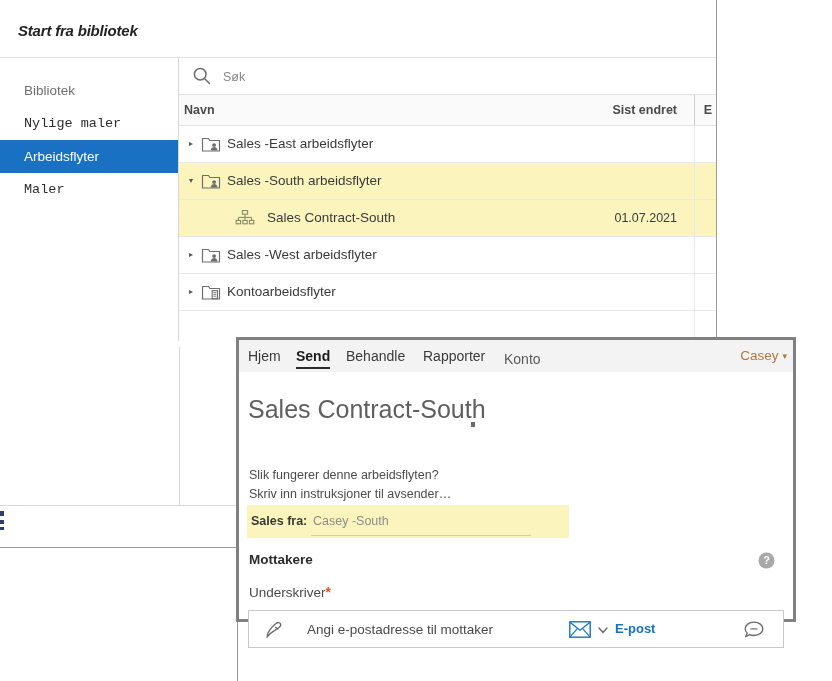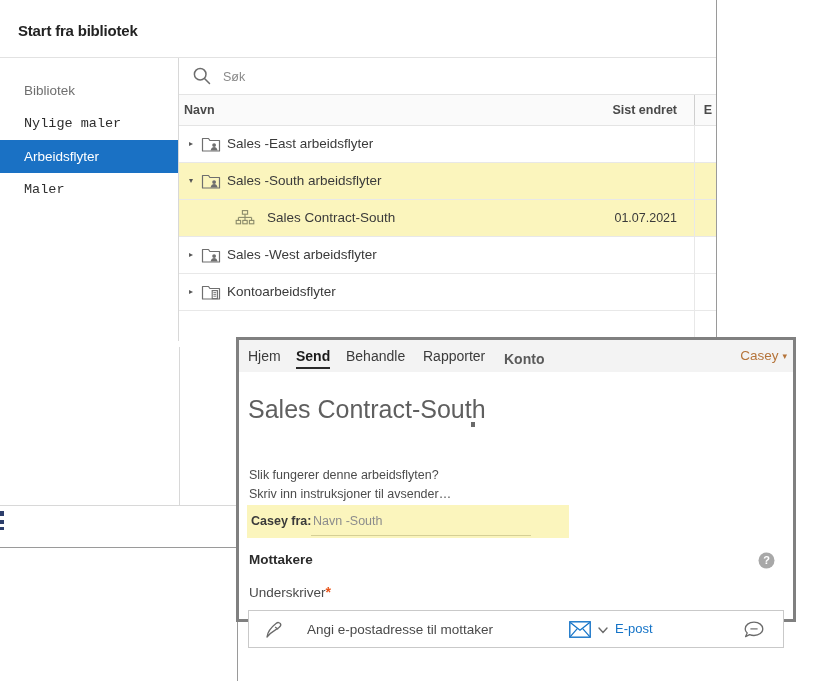--- a/index.html
+++ b/index.html
@@ -34,20 +34,21 @@
   }
 
   #library-titlebar {
     position: absolute;
     left: 0; top: 0;
     width: 100%;
     height: 58px;
     background: #ffffff;
     border-bottom: 1px solid #e2e2e2;
     box-sizing: border-box;
+    font-style: italic;
   }
   #library-title {
     position: absolute;
     left: 18px;
     top: 22px;
     font-size: 15px;
     font-weight: bold;
     color: #232323;
     letter-spacing: -0.2px;
   }
@@ -319,21 +320,21 @@
   }
   .tab.active::after {
     content: "";
     position: absolute;
     left: 0;
     right: 0;
     bottom: 3px;
     height: 2px;
     background: #2b2b2b;
   }
-  .tab.muted { color: #5a5a5a; line-height: 38px; font-weight: bold; }
+  .tab.muted { color: #5a5a5a; line-height: 38px; }
   #user-menu {
     position: absolute;
     right: 6px;
     top: 0;
     height: 32px;
     line-height: 32px;
     font-size: 13.5px;
     color: #b5743a;
     cursor: pointer;
     white-space: nowrap;
@@ -497,20 +498,21 @@
   }
   #method-label {
     position: absolute;
     left: 366px;
     top: 0;
     height: 36px;
     line-height: 36px;
     font-size: 13px;
     color: #1473c7;
     cursor: pointer;
+    font-weight: bold;
   }
   #comment-icon {
     position: absolute;
     right: 18px;
     top: 9px;
     width: 22px;
     height: 20px;
     cursor: pointer;
   }
 </style>
@@ -689,22 +691,22 @@
 
     <div id="send-body">
 
       <div id="doc-title">Sales Contract-South</div>
       <div id="doc-title-dot"></div>
 
       <div class="help-line" id="help-line-1">Slik fungerer denne arbeidsflyten?</div>
       <div class="help-line" id="help-line-2">Skriv inn instruksjoner til avsender…</div>
 
       <div id="sendfra-row">
-        <span id="sendfra-label">Casey fra:</span>
-        <span id="sendfra-value">Navn -South</span>
+        <span id="sendfra-label">Sales fra:</span>
+        <span id="sendfra-value">Casey -South</span>
         <span id="sendfra-underline"></span>
       </div>
 
       <div id="mottakere-heading">Mottakere</div>
 
       <span id="help-circle-icon">
         <svg width="17" height="17" viewBox="0 0 17 17">
           <circle cx="8.5" cy="8.5" r="8" fill="#a8a8a8"></circle>
           <text x="8.5" y="12.4" text-anchor="middle" font-family="Liberation Sans, sans-serif" font-size="11" font-weight="bold" fill="#ffffff">?</text>
         </svg>

